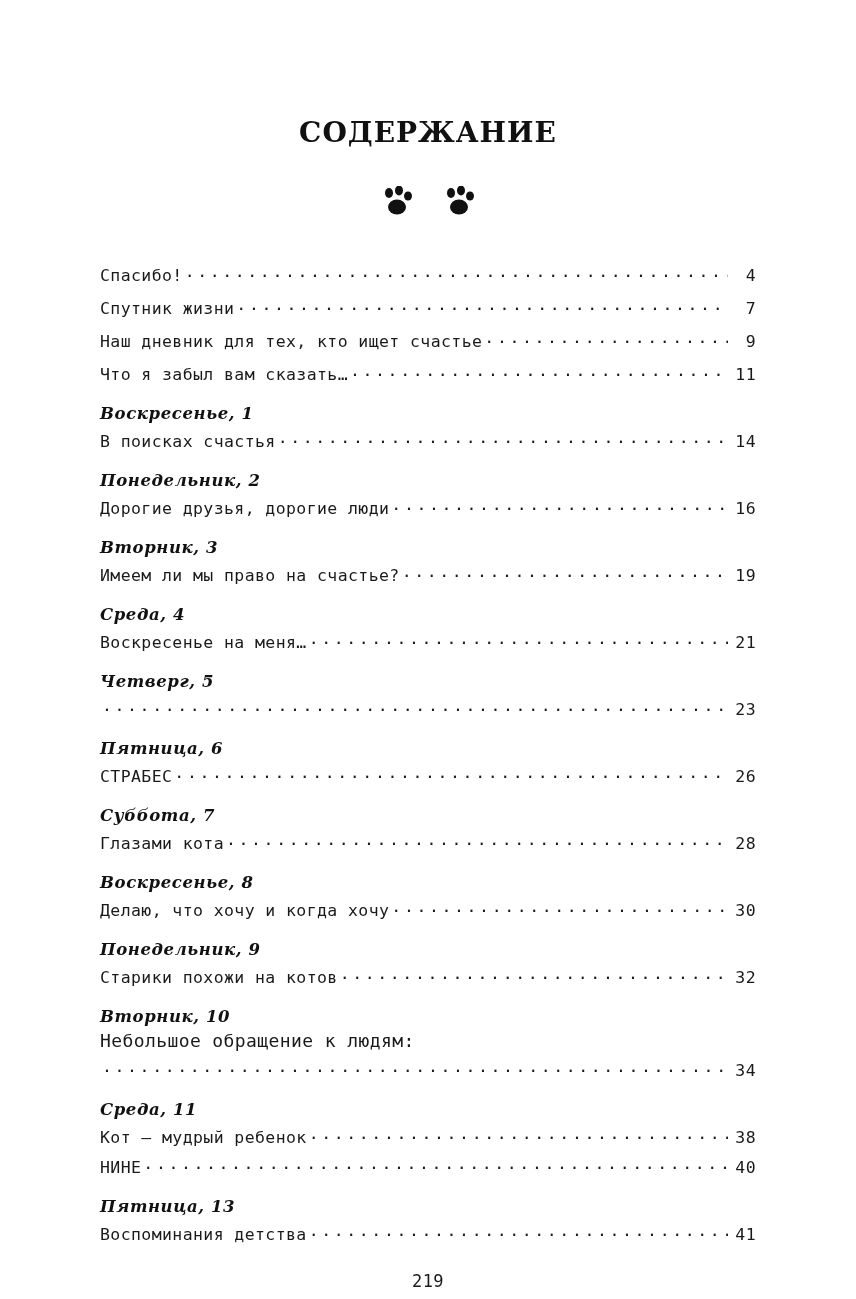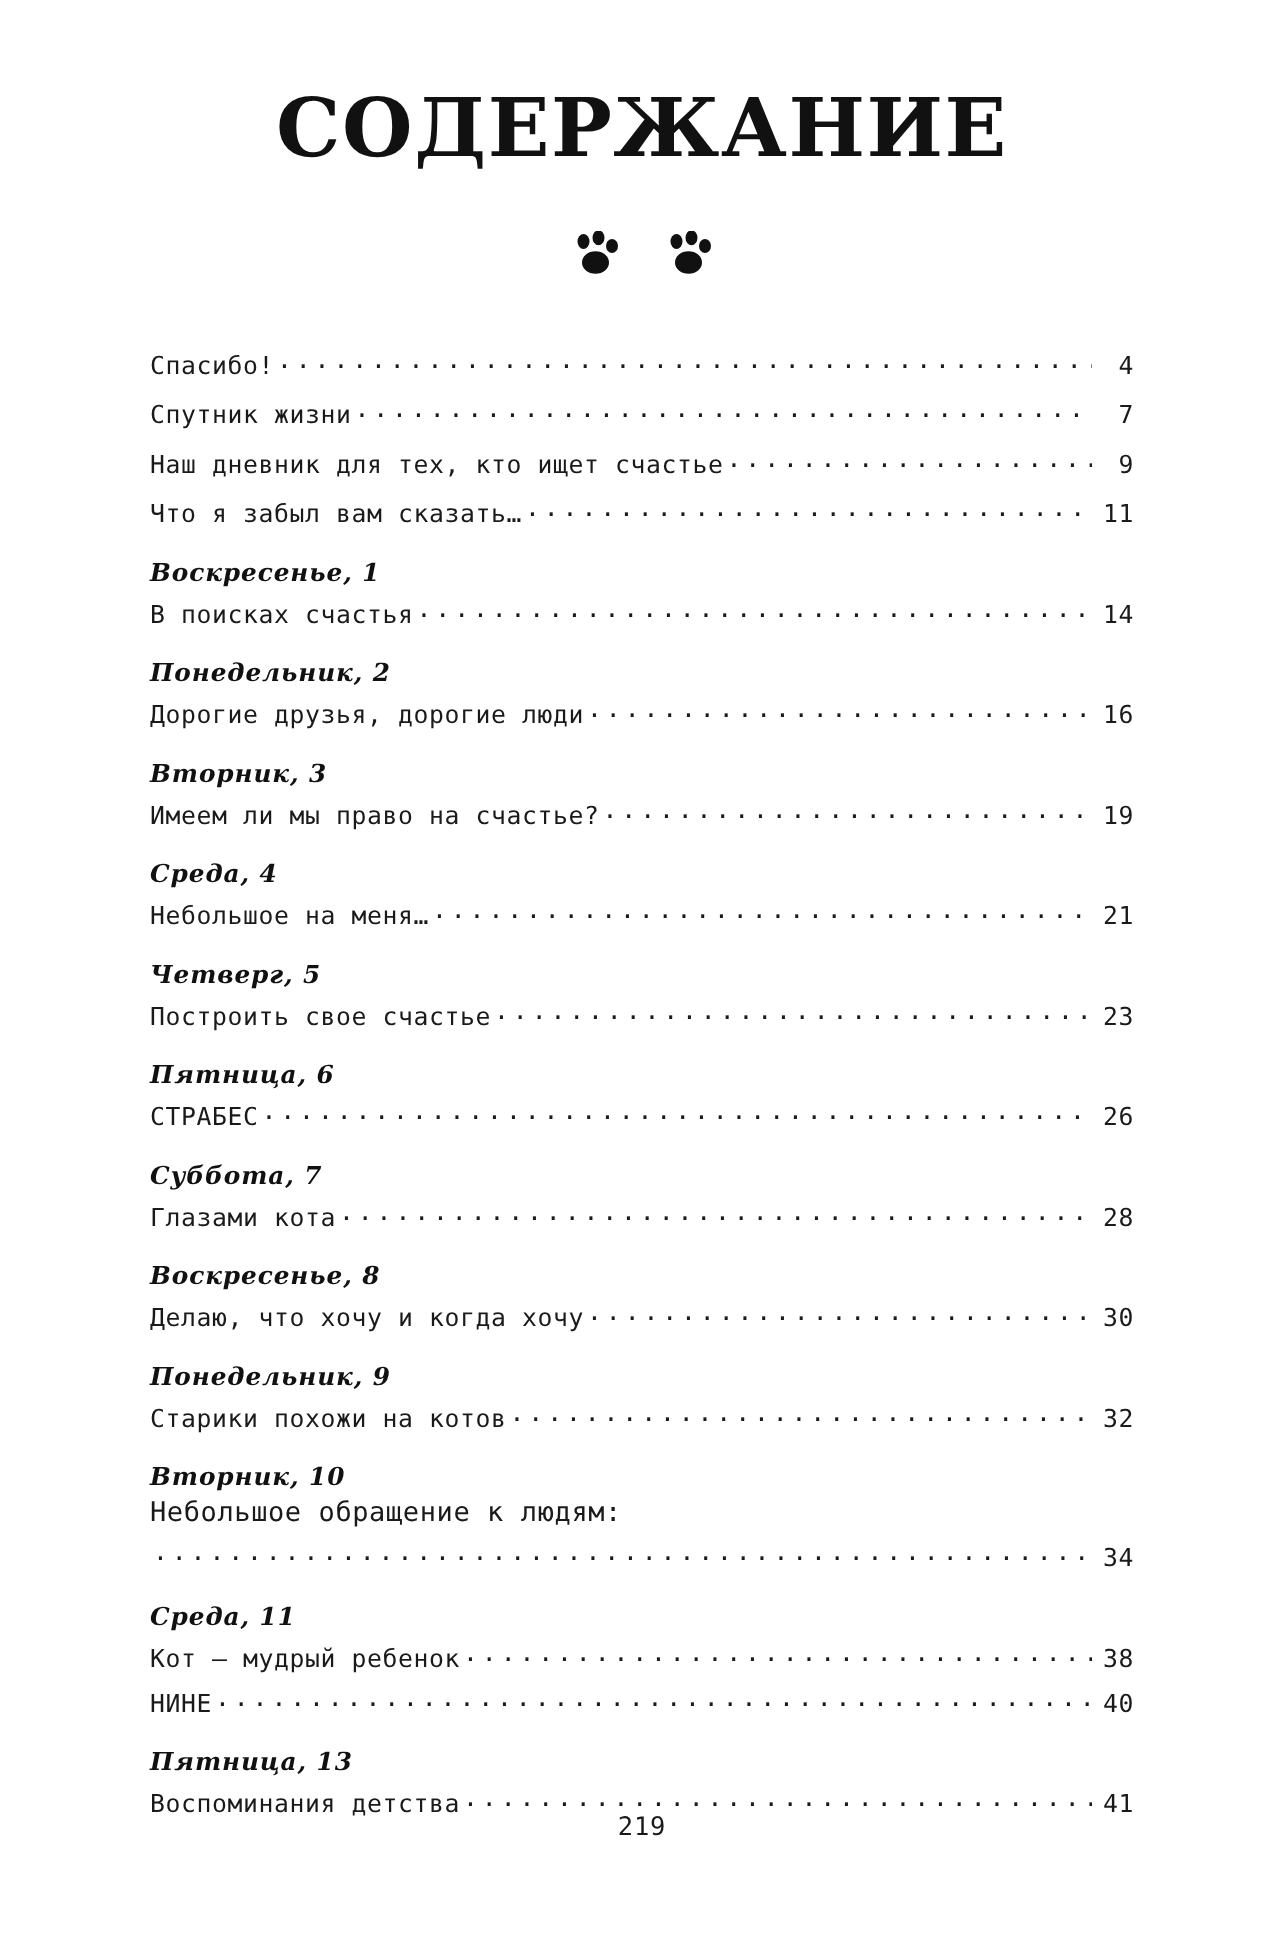--- a/index.html
+++ b/index.html
@@ -19,23 +19,23 @@
     width: 856px;
     height: 1299px;
     box-sizing: border-box;
     padding: 0 100px;
     position: relative;
   }
   .title {
     text-align: center;
     font-family: "DejaVu Serif", serif;
     font-weight: bold;
-    font-size: 54px;
+    font-size: 28px;
     letter-spacing: 1px;
-    margin-top: 53px;
+    margin-top: 116px;
     color: #111;
   }
   .paw-row {
     text-align: center;
     margin-top: 34px;
     height: 34px;
     line-height: 34px;
   }
   .paw-svg {
     display: inline-block;
@@ -173,29 +173,28 @@
           <div class="day">Вторник, 3</div>
           <div class="line">
             <span class="txt">Имеем ли мы право на счастье?</span>
             <span class="dots">........................................................................................................................</span>
             <span class="pg">19</span>
           </div>
         </div>
         <div class="entry">
           <div class="day">Среда, 4</div>
           <div class="line">
-            <span class="txt">Небольшое на меня…</span>
+            <span class="txt">Воскресенье на меня…</span>
             <span class="dots">........................................................................................................................</span>
             <span class="pg">21</span>
           </div>
         </div>
         <div class="entry">
           <div class="day">Четверг, 5</div>
           <div class="line">
-            <span class="txt">Построить свое счастье</span>
             <span class="dots">........................................................................................................................</span>
             <span class="pg">23</span>
           </div>
         </div>
         <div class="entry">
           <div class="day">Пятница, 6</div>
           <div class="line">
             <span class="txt">СТРАБЕС</span>
             <span class="dots">........................................................................................................................</span>
             <span class="pg">26</span>

